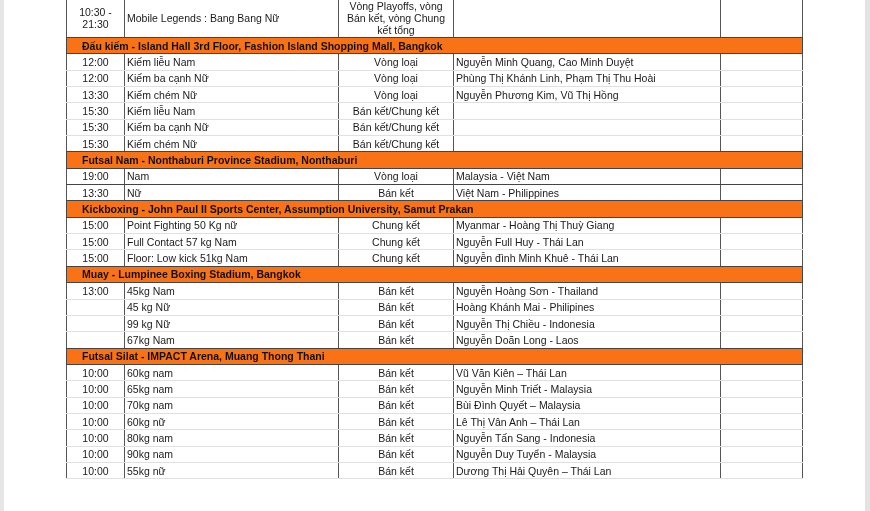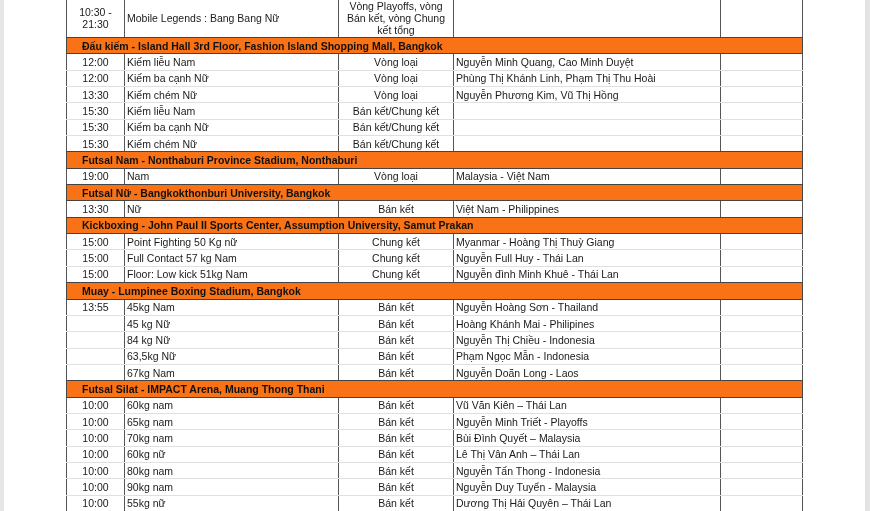--- a/index.html
+++ b/index.html
@@ -107,23 +107,20 @@
         <tr class="section">
           <td colspan="5">Futsal Nam - Nonthaburi Province Stadium, Nonthaburi</td>
         </tr>
         <tr class="last-in-group">
           <td class="time">19:00</td>
           <td class="event">Nam</td>
           <td class="round">Vòng loại</td>
           <td>Malaysia - Việt Nam</td>
           <td></td>
         </tr>
-        <tr class="section">
-          <td colspan="5">Futsal Nữ - Bangkokthonburi University, Bangkok</td>
-        </tr>
         <tr class="last-in-group">
           <td class="time">13:30</td>
           <td class="event">Nữ</td>
           <td class="round">Bán kết</td>
           <td>Việt Nam - Philippines</td>
           <td></td>
         </tr>
         <tr class="section">
           <td colspan="5">Kickboxing - John Paul II Sports Center, Assumption University, Samut Prakan</td>
         </tr>
@@ -145,45 +142,38 @@
           <td class="time">15:00</td>
           <td class="event">Floor: Low kick 51kg Nam</td>
           <td class="round">Chung kết</td>
           <td>Nguyễn đình Minh Khuê - Thái Lan</td>
           <td></td>
         </tr>
         <tr class="section">
           <td colspan="5">Muay - Lumpinee Boxing Stadium, Bangkok</td>
         </tr>
         <tr>
-          <td class="time">13:55</td>
+          <td class="time">13:00</td>
           <td class="event">45kg Nam</td>
           <td class="round">Bán kết</td>
           <td>Nguyễn Hoàng Sơn - Thailand</td>
           <td></td>
         </tr>
         <tr>
           <td class="time"></td>
           <td class="event">45 kg Nữ</td>
           <td class="round">Bán kết</td>
           <td>Hoàng Khánh Mai  - Philipines</td>
           <td></td>
         </tr>
         <tr>
           <td class="time"></td>
-          <td class="event">84 kg Nữ</td>
+          <td class="event">99 kg Nữ</td>
           <td class="round">Bán kết</td>
           <td>Nguyễn Thị Chiều - Indonesia</td>
-          <td></td>
-        </tr>
-        <tr>
-          <td class="time"></td>
-          <td class="event">63,5kg Nữ</td>
-          <td class="round">Bán kết</td>
-          <td>Phạm Ngọc Mẫn - Indonesia</td>
           <td></td>
         </tr>
         <tr class="last-in-group">
           <td class="time"></td>
           <td class="event">67kg Nam</td>
           <td class="round">Bán kết</td>
           <td>Nguyễn Doãn Long - Laos</td>
           <td></td>
         </tr>
         <tr class="section">
@@ -193,42 +183,42 @@
           <td class="time">10:00</td>
           <td class="event">60kg nam</td>
           <td class="round">Bán kết</td>
           <td>Vũ Văn Kiên – Thái Lan</td>
           <td></td>
         </tr>
         <tr>
           <td class="time">10:00</td>
           <td class="event">65kg nam</td>
           <td class="round">Bán kết</td>
-          <td>Nguyễn Minh Triết - Playoffs</td>
+          <td>Nguyễn Minh Triết - Malaysia</td>
           <td></td>
         </tr>
         <tr>
           <td class="time">10:00</td>
           <td class="event">70kg nam</td>
           <td class="round">Bán kết</td>
           <td>Bùi Đình Quyết – Malaysia</td>
           <td></td>
         </tr>
         <tr>
           <td class="time">10:00</td>
           <td class="event">60kg nữ</td>
           <td class="round">Bán kết</td>
           <td>Lê Thị Vân Anh – Thái Lan</td>
           <td></td>
         </tr>
         <tr>
           <td class="time">10:00</td>
           <td class="event">80kg nam</td>
           <td class="round">Bán kết</td>
-          <td>Nguyễn Tấn Thong - Indonesia</td>
+          <td>Nguyễn Tấn Sang - Indonesia</td>
           <td></td>
         </tr>
         <tr>
           <td class="time">10:00</td>
           <td class="event">90kg nam</td>
           <td class="round">Bán kết</td>
           <td>Nguyễn Duy Tuyển - Malaysia</td>
           <td></td>
         </tr>
         <tr>

